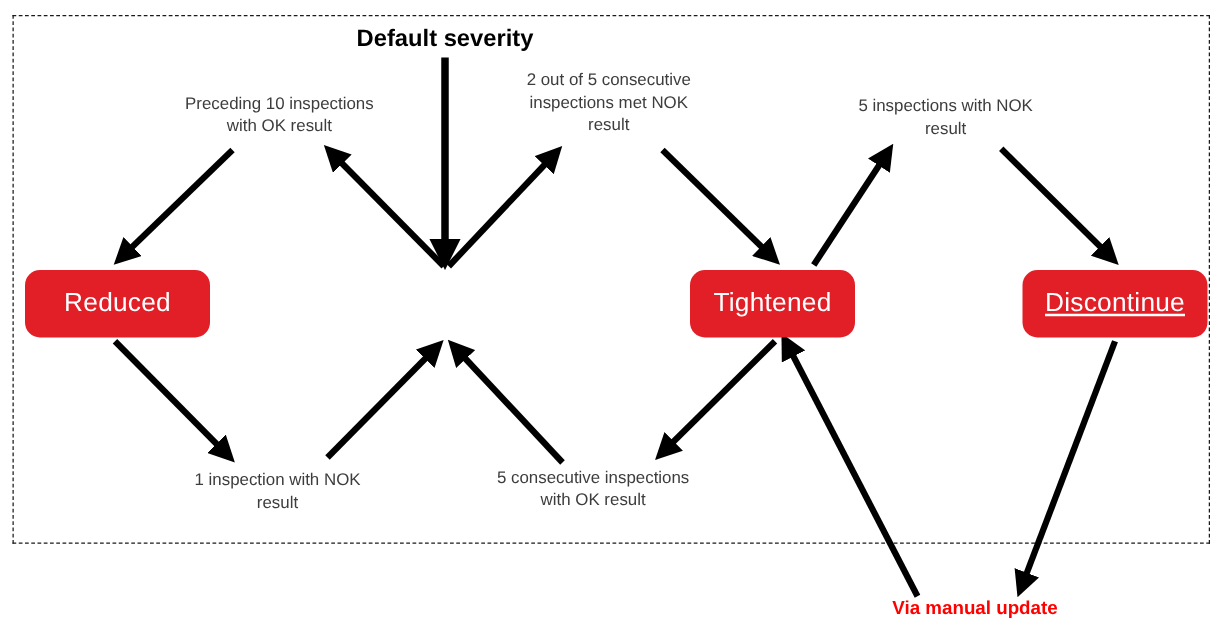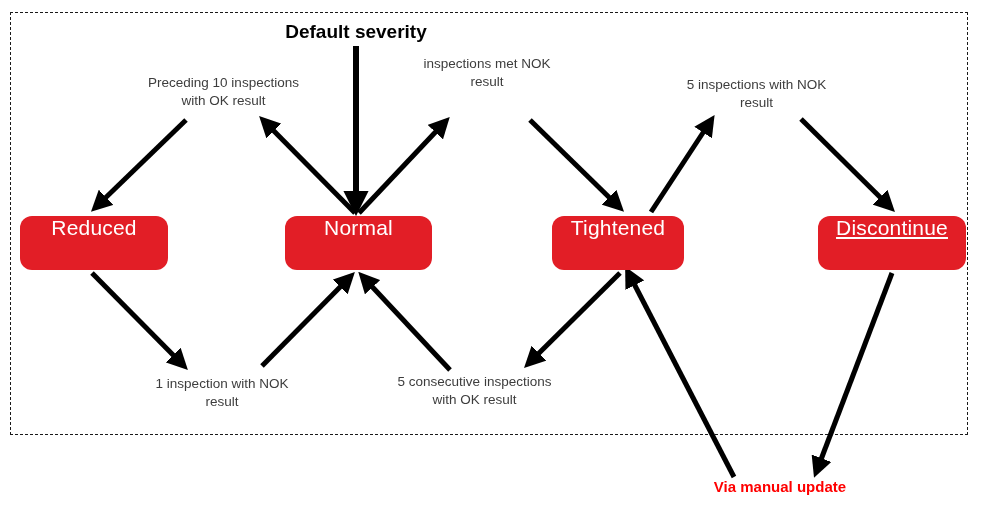--- a/index.html
+++ b/index.html
@@ -18,21 +18,21 @@
   }
   svg.arrows{position:absolute;left:0;top:0;width:983px;height:510px;}
   .arrow{stroke:#000000;stroke-width:5;}
   .arrow.thick{stroke-width:6;}
   .state{
     position:absolute;
     height:54px;
     background:#e21e26;
     border-radius:12px;
     color:#ffffff;
-    display:flex;justify-content:center;
+    display:flex;align-items:center;justify-content:center;
     font-size:21px;
     letter-spacing:0.2px;
   }
   .state-reduced{left:20px;top:216px;width:148px;}
   .state-normal{left:285px;top:216px;width:147px;}
   .state-tightened{left:552px;top:216px;width:132px;}
   .state-discontinue{left:818px;top:216px;width:148px;text-decoration:underline;}
   .lbl{
     position:absolute;
     text-align:center;
@@ -87,20 +87,21 @@
   </svg>
 
   <div class="title">Default severity</div>
 
   <div class="lbl lbl-preceding">
     <div>Preceding 10 inspections</div>
     <div>with OK result</div>
   </div>
 
   <div class="lbl lbl-2of5">
+    <div>2 out of 5 consecutive</div>
     <div>inspections met NOK</div>
     <div>result</div>
   </div>
 
   <div class="lbl lbl-5nok">
     <div>5 inspections with NOK</div>
     <div>result</div>
   </div>
 
   <div class="lbl lbl-1nok">
@@ -109,23 +110,20 @@
   </div>
 
   <div class="lbl lbl-5ok">
     <div>5 consecutive inspections</div>
     <div>with OK result</div>
   </div>
 
   <div class="state state-reduced">
     <span>Reduced</span>
   </div>
-  <div class="state state-normal">
-    <span>Normal</span>
-  </div>
   <div class="state state-tightened">
     <span>Tightened</span>
   </div>
   <div class="state state-discontinue">
     <span>Discontinue</span>
   </div>
 
   <div class="note">Via manual update</div>
 
 </div>

